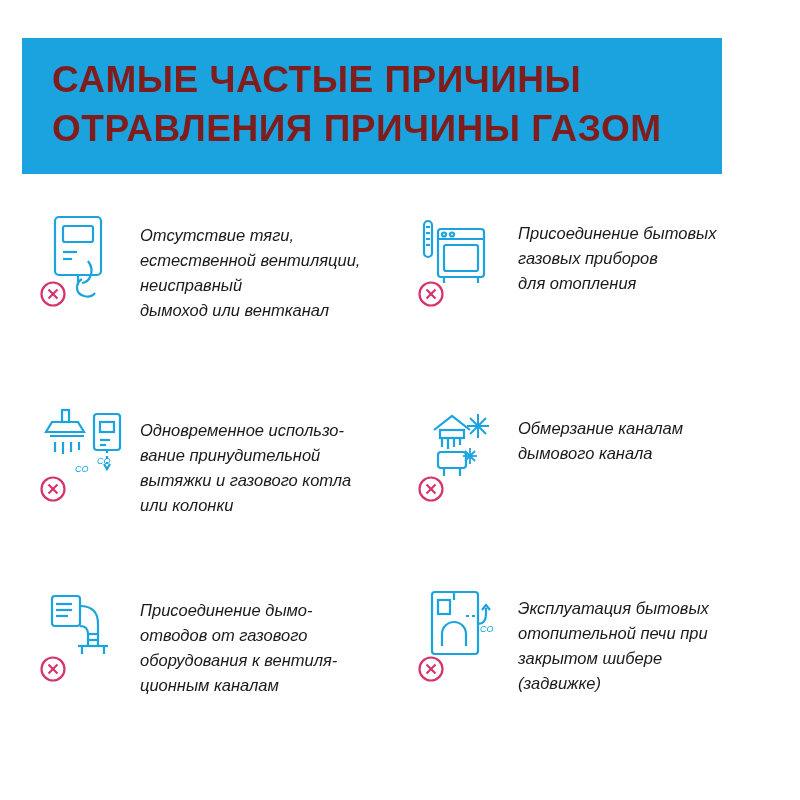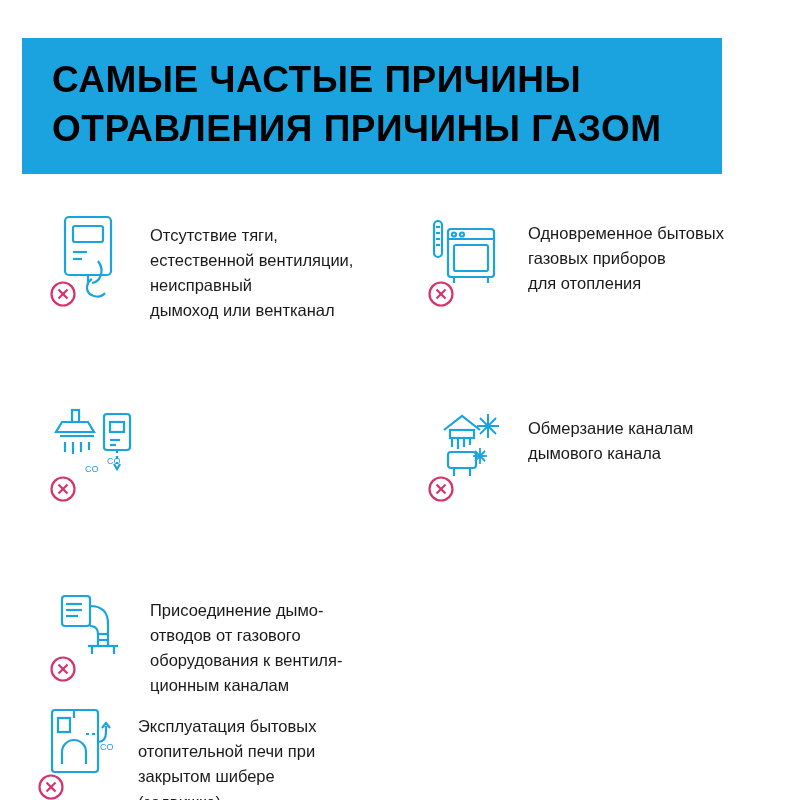--- a/index.html
+++ b/index.html
@@ -24,43 +24,44 @@
   .header-banner {
     position: absolute;
     left: 22px;
     top: 38px;
     width: 700px;
     background: #1ba3e0;
     padding: 18px 0 20px 0;
     box-sizing: border-box;
   }
   .header-line {
-    color: #000000;
+    color: #7f1d1d;
     font-weight: bold;
     font-size: 37px;
     letter-spacing: 0.5px;
     line-height: 1.32;
     padding-left: 30px;
     white-space: nowrap;
   }
 
   
   .grid {
     position: absolute;
-    left: 32px;
+    left: 22px;
     top: 205px;
     width: 760px;
+    font-style: italic;
   }
   .grid-row {
     display: flex;
     width: 100%;
   }
   .grid-row.row-1 { height: 195px; }
   .grid-row.row-2 { height: 180px; }
-  .grid-row.row-3 { height: 170px; flex-direction: column; }
+  .grid-row.row-3 { height: 170px; }
 
   .cell {
     display: flex;
     align-items: flex-start;
     box-sizing: border-box;
   }
   .cell.left { width: 390px; padding-left: 20px; }
   .cell.right { width: 370px; padding-left: 8px; }
 
   .icon-wrap {
@@ -153,21 +154,21 @@
               <line x1="24" y1="72" x2="24" y2="78"></line>
               <line x1="58" y1="72" x2="58" y2="78"></line>
             </g>
           </svg>
           <svg class="badge" viewBox="0 0 26 26">
             <circle cx="13" cy="13" r="11.5" fill="none" stroke="#d6336c" stroke-width="2.2"></circle>
             <line x1="8.5" y1="8.5" x2="17.5" y2="17.5" stroke="#d6336c" stroke-width="2.2"></line>
             <line x1="17.5" y1="8.5" x2="8.5" y2="17.5" stroke="#d6336c" stroke-width="2.2"></line>
           </svg>
         </div>
-        <div class="item-text">Одновременное бытовых
+        <div class="item-text">Присоединение бытовых
 газовых приборов
 для отопления</div>
       </div>
     </div>
 
     <div class="grid-row row-2">
 
       <div class="cell left">
         <div class="icon-wrap">
           <svg width="92" height="108" viewBox="0 0 92 108">
@@ -188,20 +189,24 @@
             </g>
             <text class="co-label" x="33" y="72">CO</text>
             <text class="co-label" x="55" y="64">CO</text>
           </svg>
           <svg class="badge" viewBox="0 0 26 26">
             <circle cx="13" cy="13" r="11.5" fill="none" stroke="#d6336c" stroke-width="2.2"></circle>
             <line x1="8.5" y1="8.5" x2="17.5" y2="17.5" stroke="#d6336c" stroke-width="2.2"></line>
             <line x1="17.5" y1="8.5" x2="8.5" y2="17.5" stroke="#d6336c" stroke-width="2.2"></line>
           </svg>
         </div>
+        <div class="item-text">Одновременное использо-
+вание принудительной
+вытяжки и газового котла
+или колонки</div>
       </div>
 
       <div class="cell right">
         <div class="icon-wrap">
           <svg width="92" height="108" viewBox="0 0 92 108">
             <g fill="none" stroke="#1ba3e0" stroke-width="2.2">
               <path d="M14 30 l18 -14 l18 14"></path>
               <rect x="20" y="30" width="24" height="8"></rect>
               <line x1="22" y1="38" x2="22" y2="47"></line>
               <line x1="28" y1="38" x2="28" y2="49"></line>

